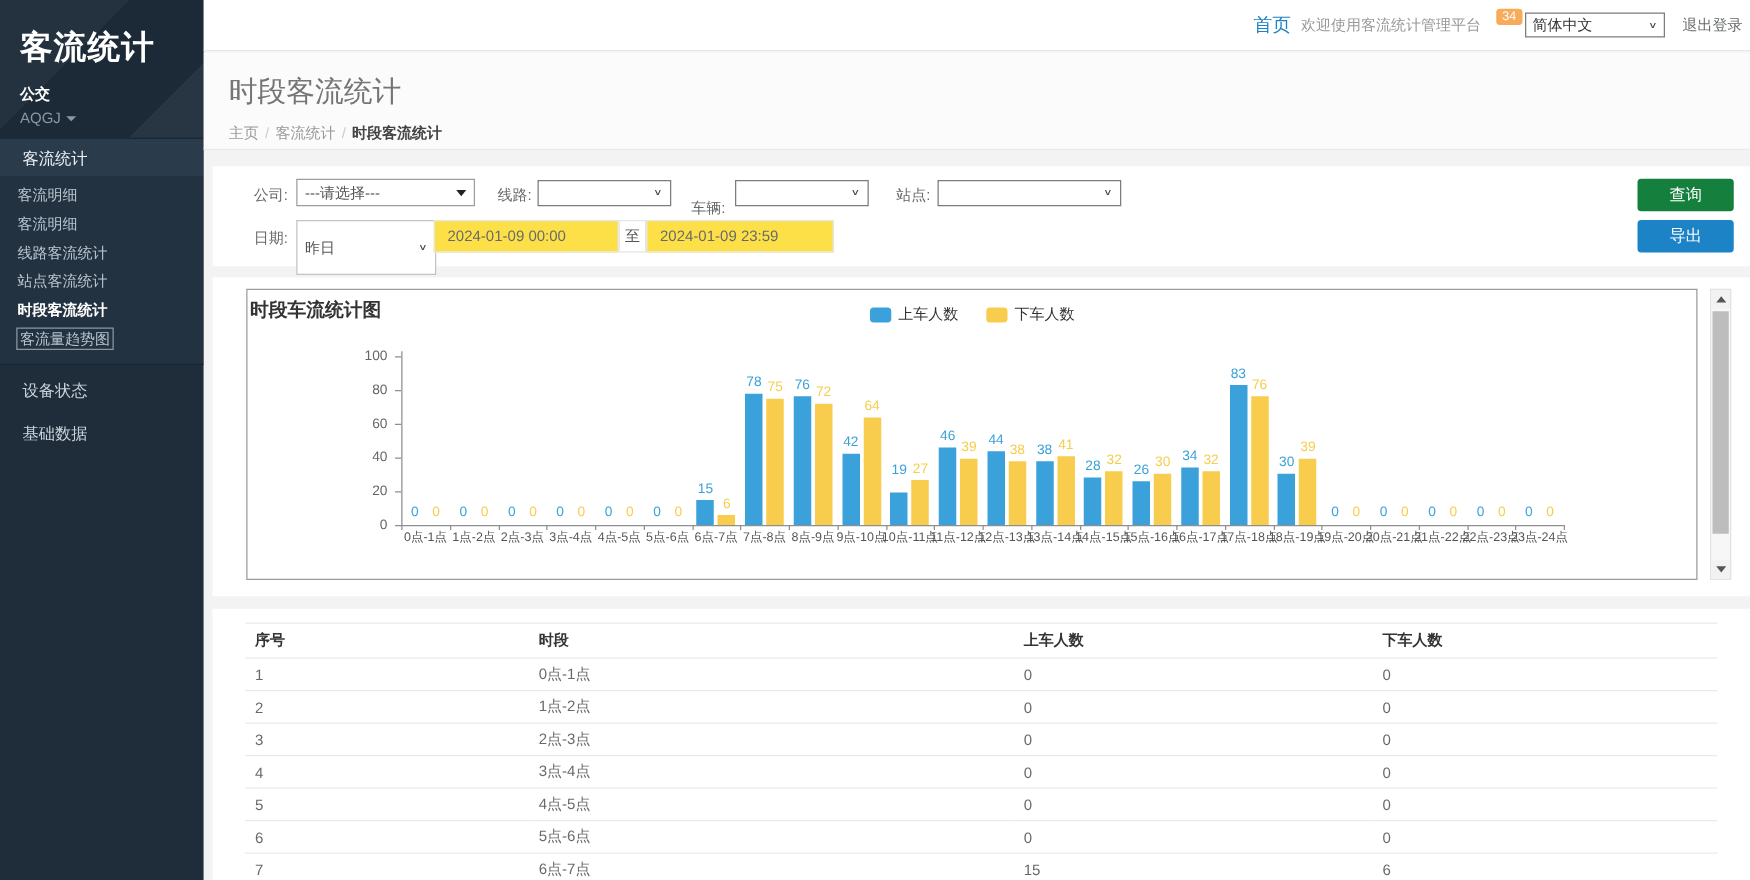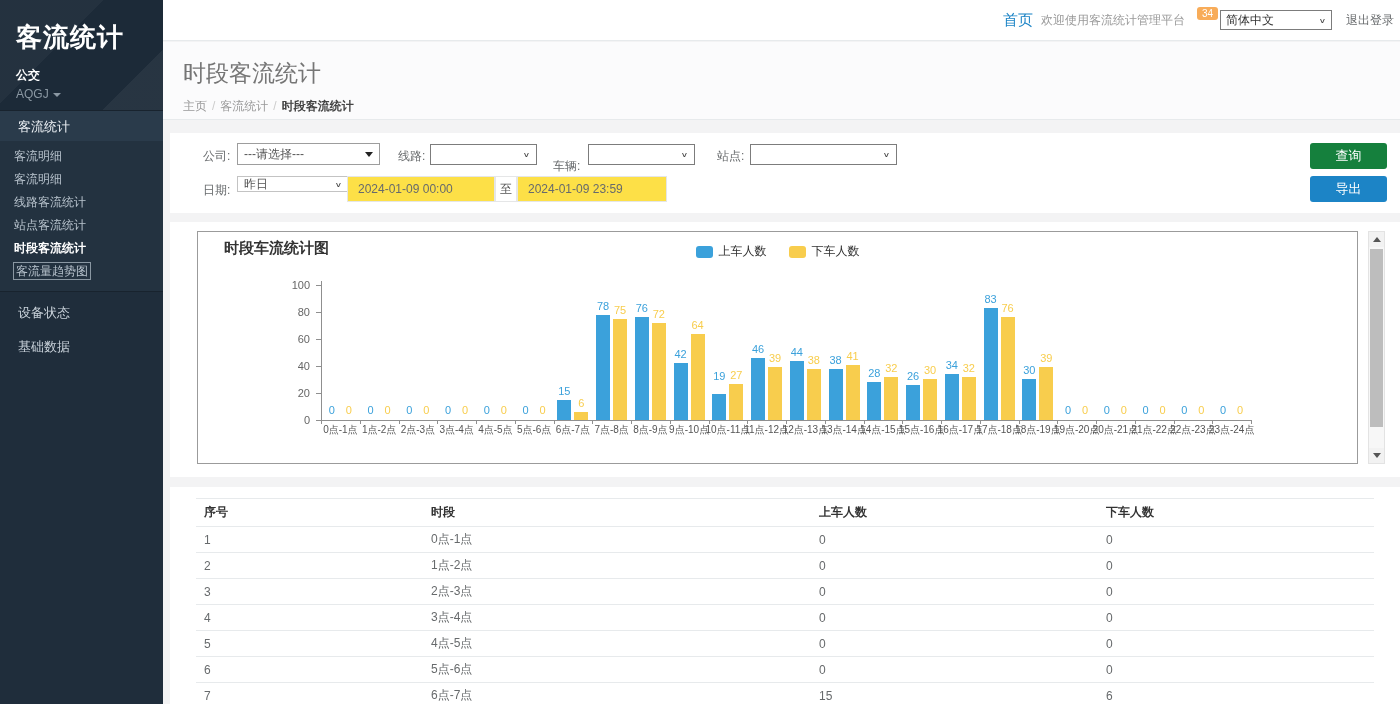--- a/index.html
+++ b/index.html
@@ -59,21 +59,21 @@
   .f-to { position:absolute; background:#ffffff; border:1px solid #e5e6e7; font-size:12px; color:#555;
     display:flex; align-items:center; justify-content:center; }
   .btn { position:absolute; left:1140px; width:77px; height:26px; border:none; border-radius:3px;
     color:#ffffff; font-size:13px; cursor:pointer; font-family:inherit; }
   .btn-search { top:10px; background:#15803d; }
   .btn-export { top:43px; background:#1c84c6; }
 
   
   .chart-card { position:absolute; left:7px; top:222px; width:1230px; height:255px; background:#ffffff; }
   .chart-box { position:absolute; left:27px; top:9px; width:1161px; height:233px; border:1px solid #9b9b9b; background:#fff; }
-  .chart-title { position:absolute; left:26px; top:7px; font-size:15px; font-weight:bold; color:#333; }
+  .chart-title { position:absolute; left:2px; top:7px; font-size:15px; font-weight:bold; color:#333; }
   .legend { position:absolute; top:11px; left:0; width:100%; display:flex; justify-content:center; gap:22px; }
   .legend-item { display:flex; align-items:center; gap:6px; font-size:12px; color:#333; cursor:pointer; }
   .legend-swatch { width:17px; height:12px; border-radius:3px; }
   .plot { position:absolute; left:0; top:0; width:100%; height:100%; }
   .bar { position:absolute; width:14px; }
   .bar-label { position:absolute; font-size:11px; transform:translateX(-50%); white-space:nowrap; }
   .x-label { position:absolute; font-size:10px; color:#555; transform:translateX(-50%); white-space:nowrap; top:191px; }
   .y-label { position:absolute; font-size:11px; color:#666; width:112px; text-align:right; }
   .axis { position:absolute; background:#8f8f8f; }
   .tickmark { position:absolute; background:#8f8f8f; width:1px; height:4px; }
@@ -155,21 +155,21 @@
         <span class="chev">∨</span>
       </div>
 
     <span class="f-label" style="left:547px; top:15px;">站点:</span>
     <div class="f-select" style="left:580px; top:11px; width:147px; height:21px; border-color:#7c7c7c;">
         <span></span>
         <span class="chev">∨</span>
       </div>
 
     <span class="f-label" style="left:33px; top:49px;">日期:</span>
-    <div class="f-select" style="left:67px; top:43px; width:112px; height:16px; border-color:#c3c3c3;">
+    <div class="f-select" style="left:67px; top:43px; width:112px; height:44px; border-color:#c3c3c3;">
         <span>昨日</span>
         <span class="chev">∨</span>
       </div>
     <div class="f-input-gray" style="left:177px; top:43px; width:148px; height:26px;">2024-01-09 00:00</div>
     <div class="f-to" style="left:325px; top:43px; width:22px; height:26px;">至</div>
     <div class="f-input-gray" style="left:347px; top:43px; width:150px; height:26px;">2024-01-09 23:59</div>
 
     <button class="btn btn-search">查询</button>
     <button class="btn btn-export">导出</button>
   </div>

